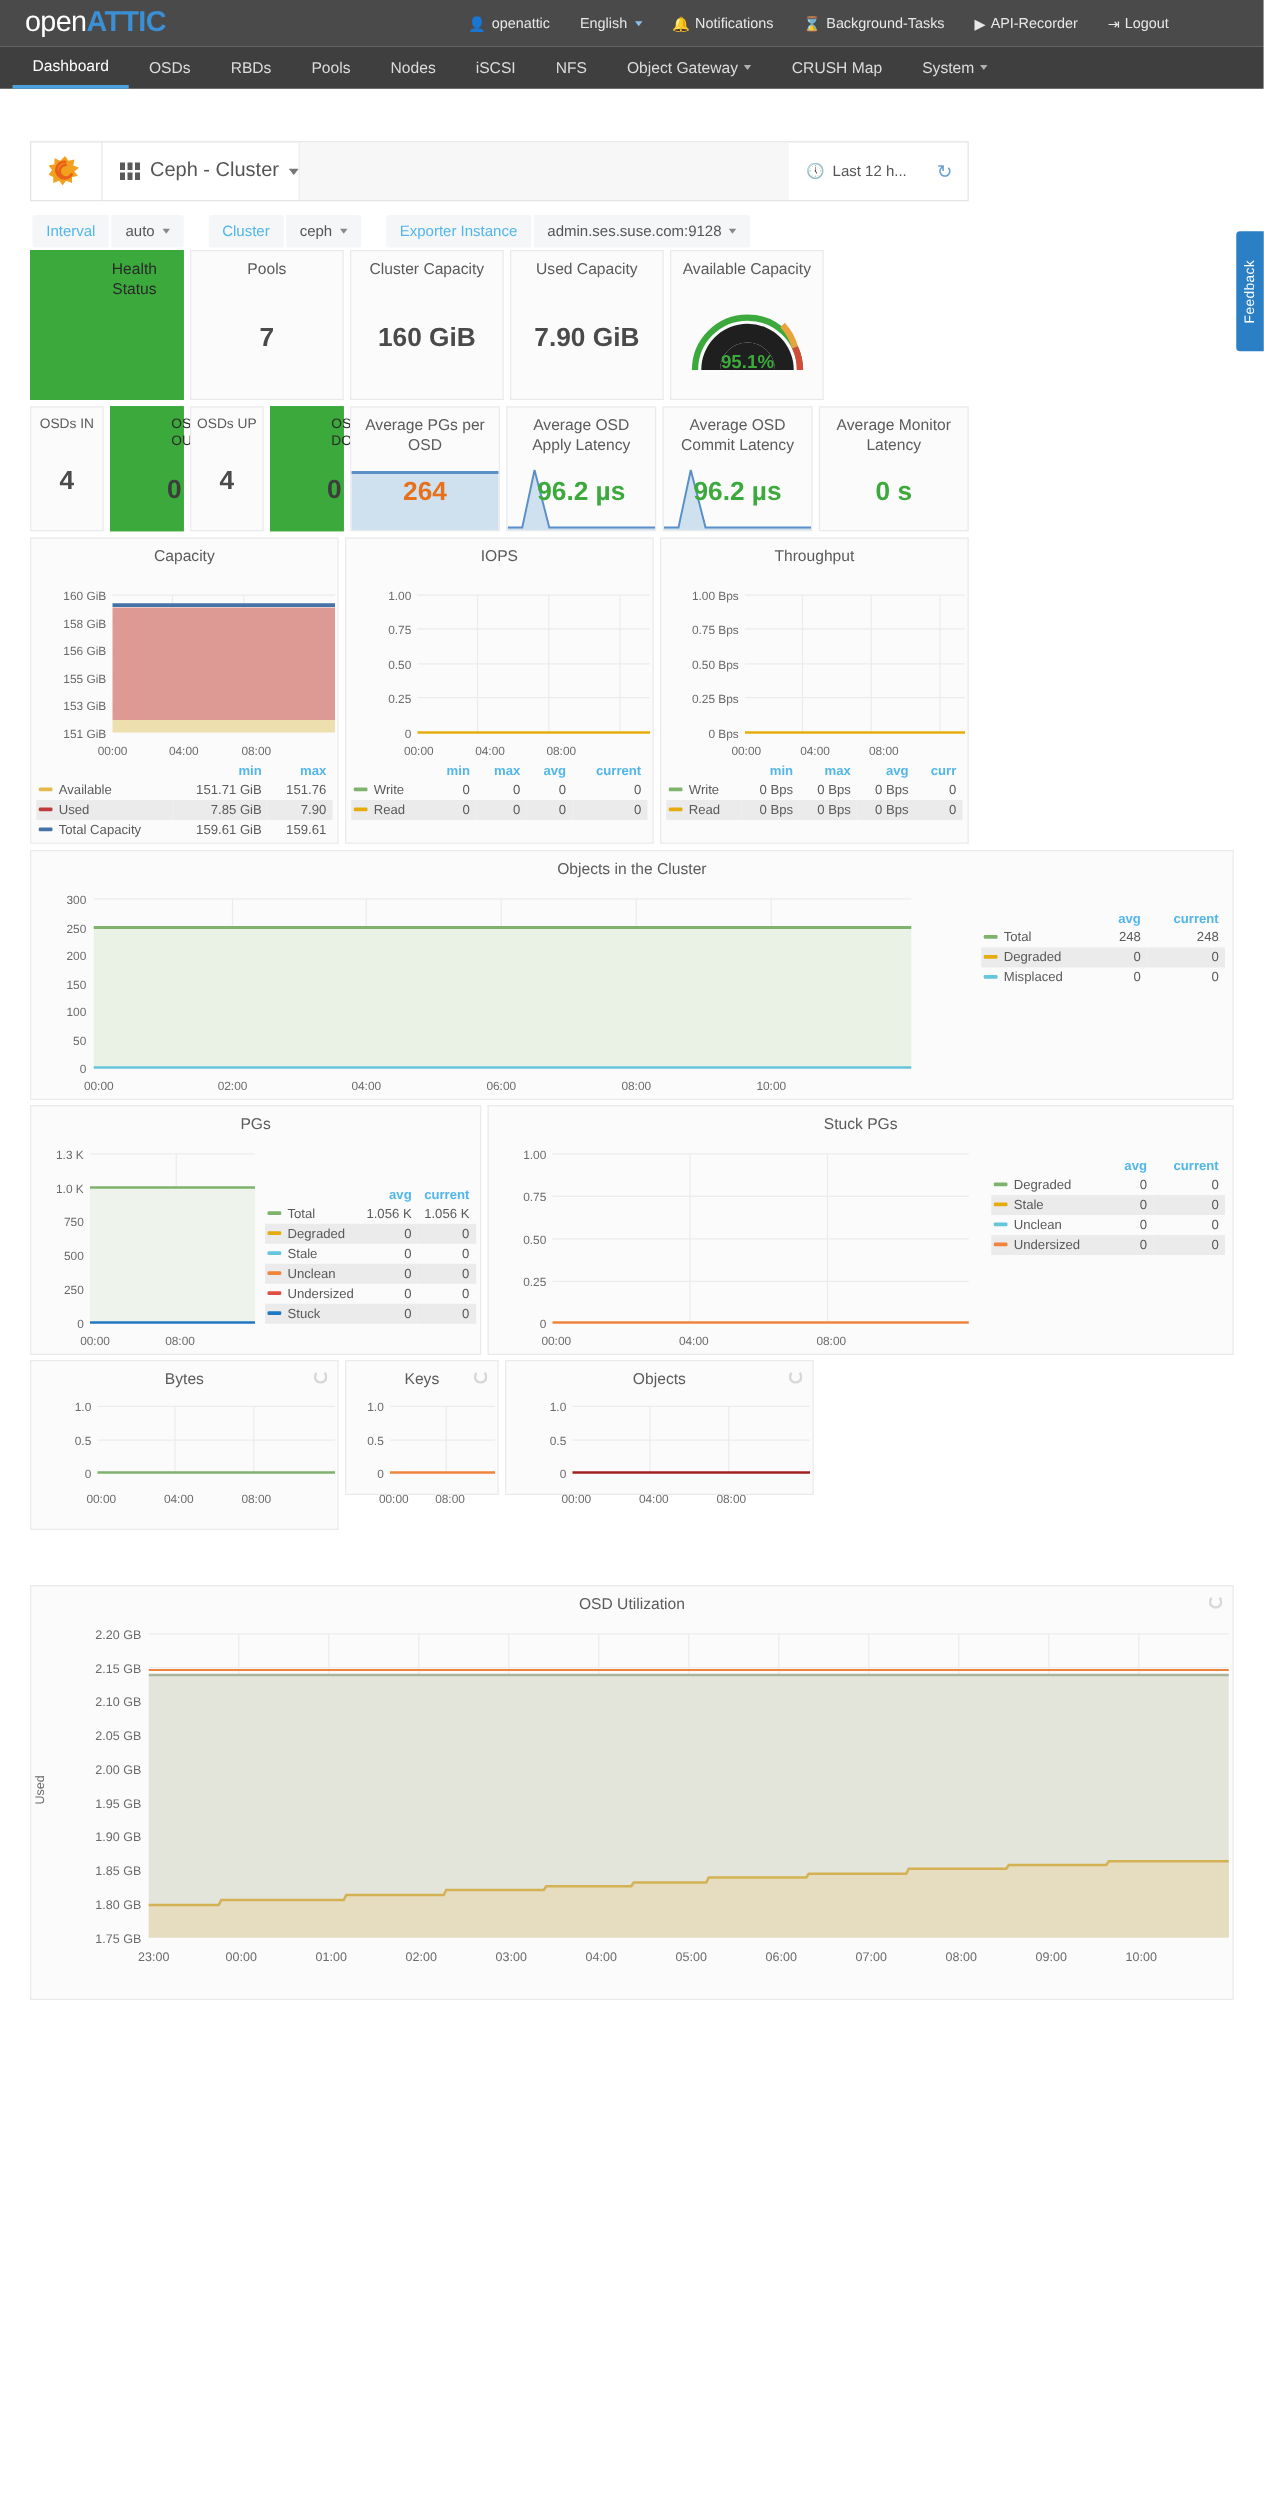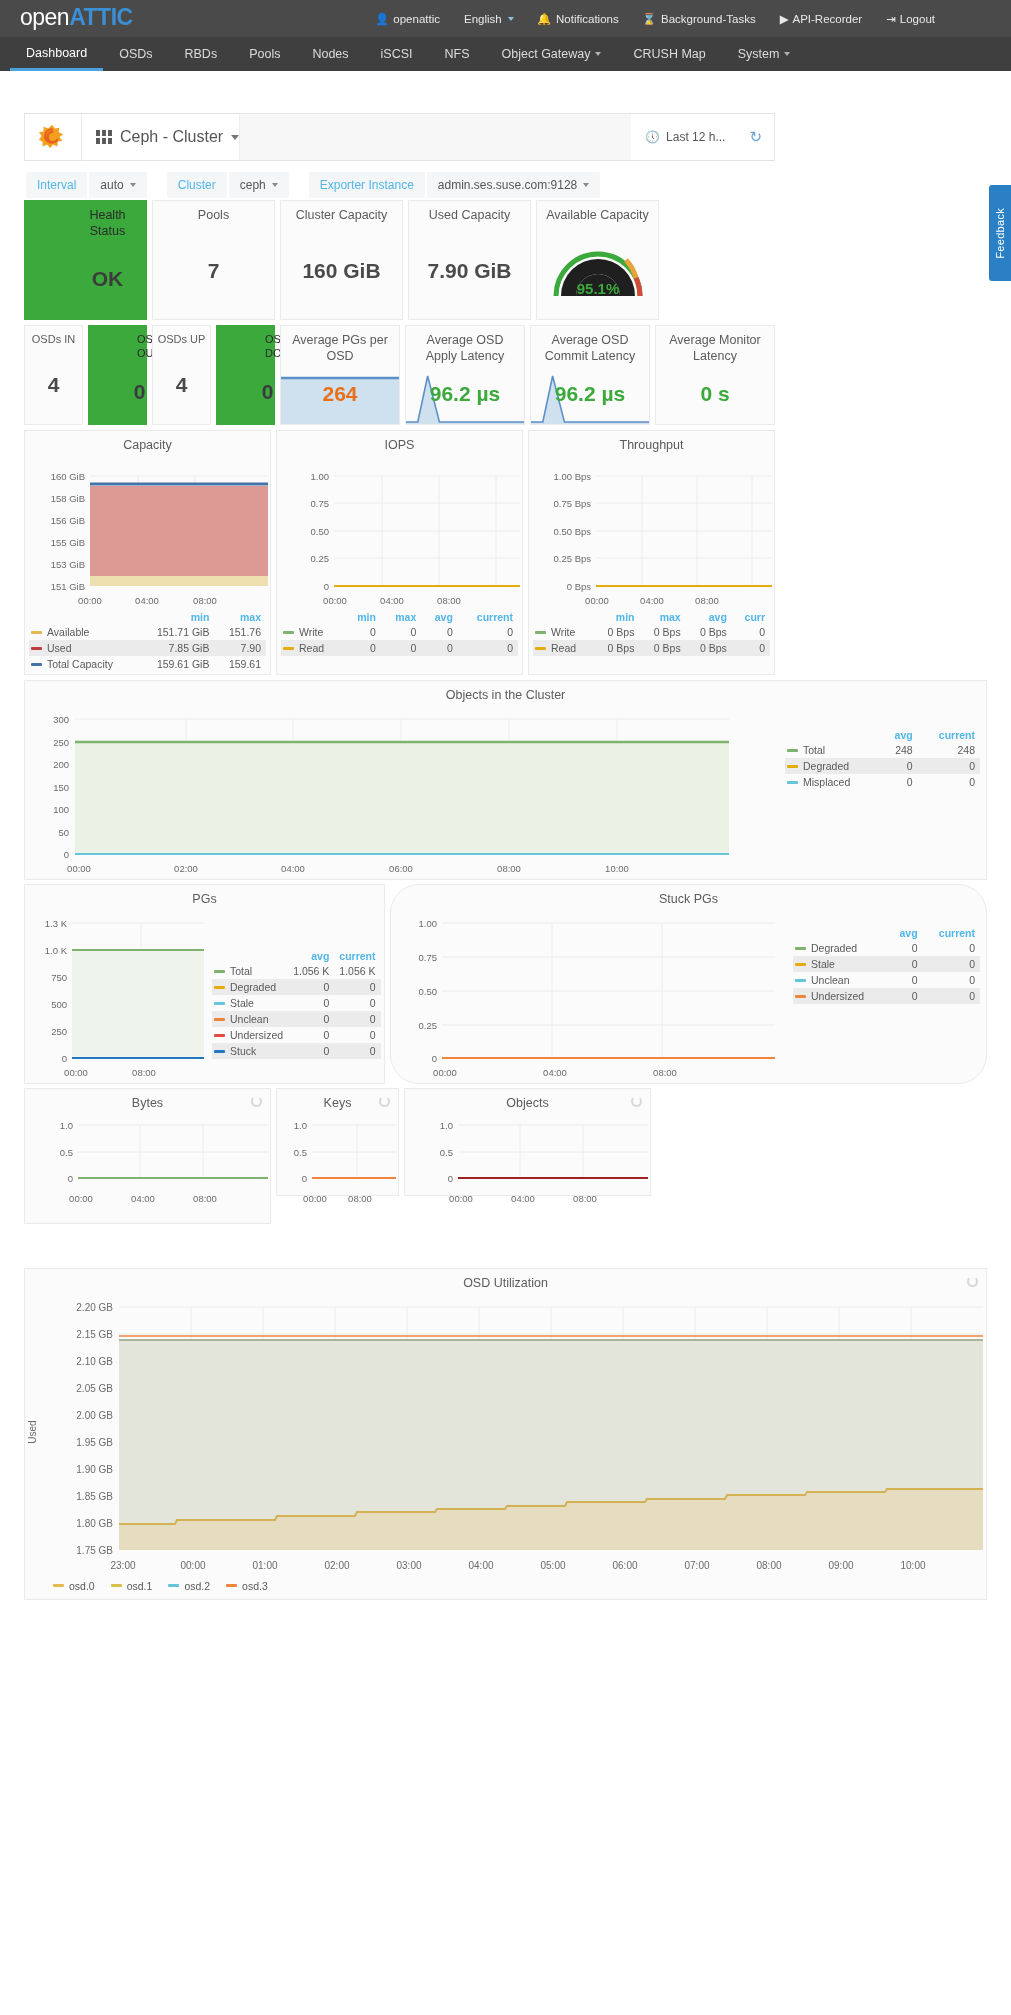--- a/index.html
+++ b/index.html
@@ -365,21 +365,20 @@
   </div>
 </div>
 
 <div class="feedback">
   <span>Feedback</span>
 </div>
 
 <div class="row" style="position:absolute; left:0; top:200px; width:1011px;">
   <div class="panel stat-panel green-bg" style="width:123px; height:120px;">
     <div class="panel-title">Health Status</div>
-    <div class="stat-value">OK</div>
   </div>
   <div class="panel stat-panel" style="width:123px; height:120px;">
     <div class="panel-title">Pools</div>
     <div class="stat-value v-dark">7</div>
   </div>
   <div class="panel stat-panel" style="width:123px; height:120px;">
     <div class="panel-title">Cluster Capacity</div>
     <div class="stat-value v-dark">160 GiB</div>
   </div>
   <div class="panel stat-panel" style="width:123px; height:120px;">
@@ -780,21 +779,21 @@
               <td class="lg-name"><i class="swatch" style="background:#1f78c1"></i><span>Stuck</span></td>
               <td>0</td>
               <td>0</td>
             </tr>
           </tbody>
         </table>
       </div>
     </div>
   </div>
 
-  <div class="panel" style="width:597px; height:200px;border-radius:29px;">
+  <div class="panel" style="width:597px; height:200px;">
     <div class="panel-title">Stuck PGs</div>
     <div class="graph-body" style="padding-top:2px;">
       <div class="plot" style="flex:1;">
         <svg width="380" height="155" viewBox="0 0 380 155" preserveAspectRatio="none">
           <g class="axis-y" style="font-size:9.5px;">
             <text x="40" y="17" text-anchor="end">1.00</text>
             <text x="40" y="51" text-anchor="end">0.75</text>
             <text x="40" y="85" text-anchor="end">0.50</text>
             <text x="40" y="119" text-anchor="end">0.25</text>
             <text x="40" y="152" text-anchor="end">0</text>
@@ -988,32 +987,14 @@
           <text x="456" y="13" text-anchor="middle">04:00</text>
           <text x="528" y="13" text-anchor="middle">05:00</text>
           <text x="600" y="13" text-anchor="middle">06:00</text>
           <text x="672" y="13" text-anchor="middle">07:00</text>
           <text x="744" y="13" text-anchor="middle">08:00</text>
           <text x="816" y="13" text-anchor="middle">09:00</text>
           <text x="888" y="13" text-anchor="middle">10:00</text>
         </g>
       </svg>
     </div>
-    <div class="legend-inline">
-      <span class="li">
-          <i class="swatch" style="background:#e5b94e"></i>
-          <span>osd.0</span>
-        </span>
-      <span class="li">
-          <i class="swatch" style="background:#d4c04a"></i>
-          <span>osd.1</span>
-        </span>
-      <span class="li">
-          <i class="swatch" style="background:#65c5db"></i>
-          <span>osd.2</span>
-        </span>
-      <span class="li">
-          <i class="swatch" style="background:#ef843c"></i>
-          <span>osd.3</span>
-        </span>
-    </div>
   </div>
 </div>
 
 </body></html>

